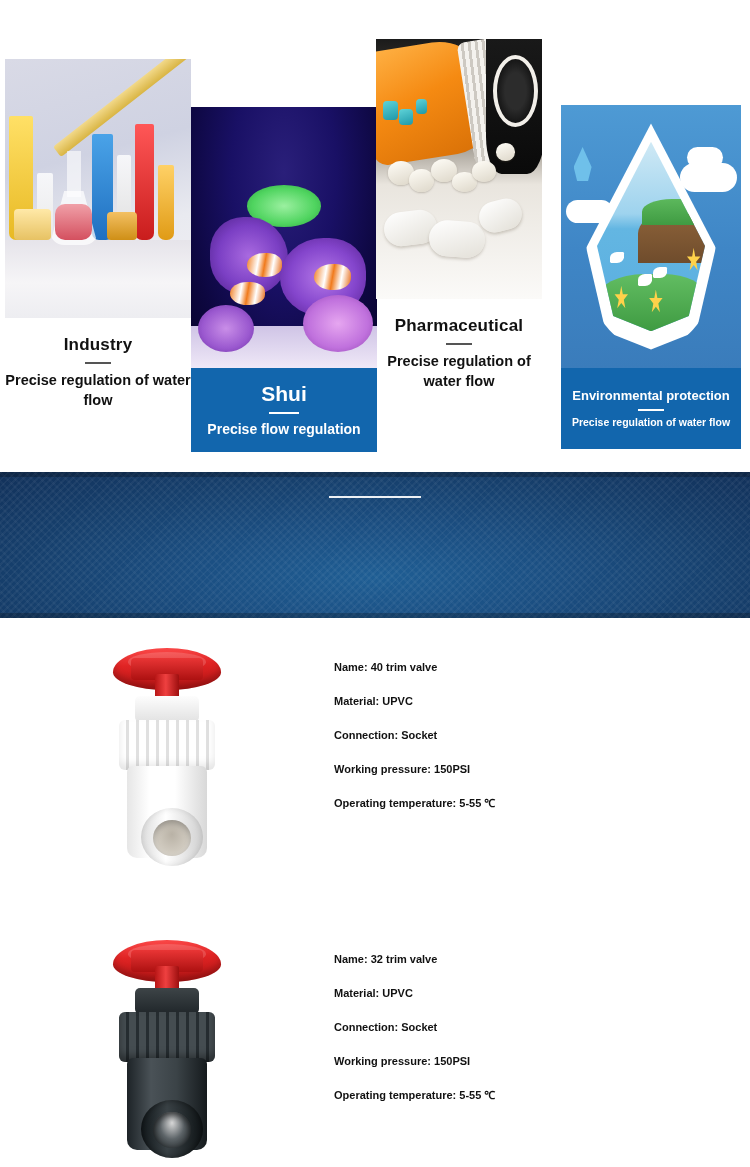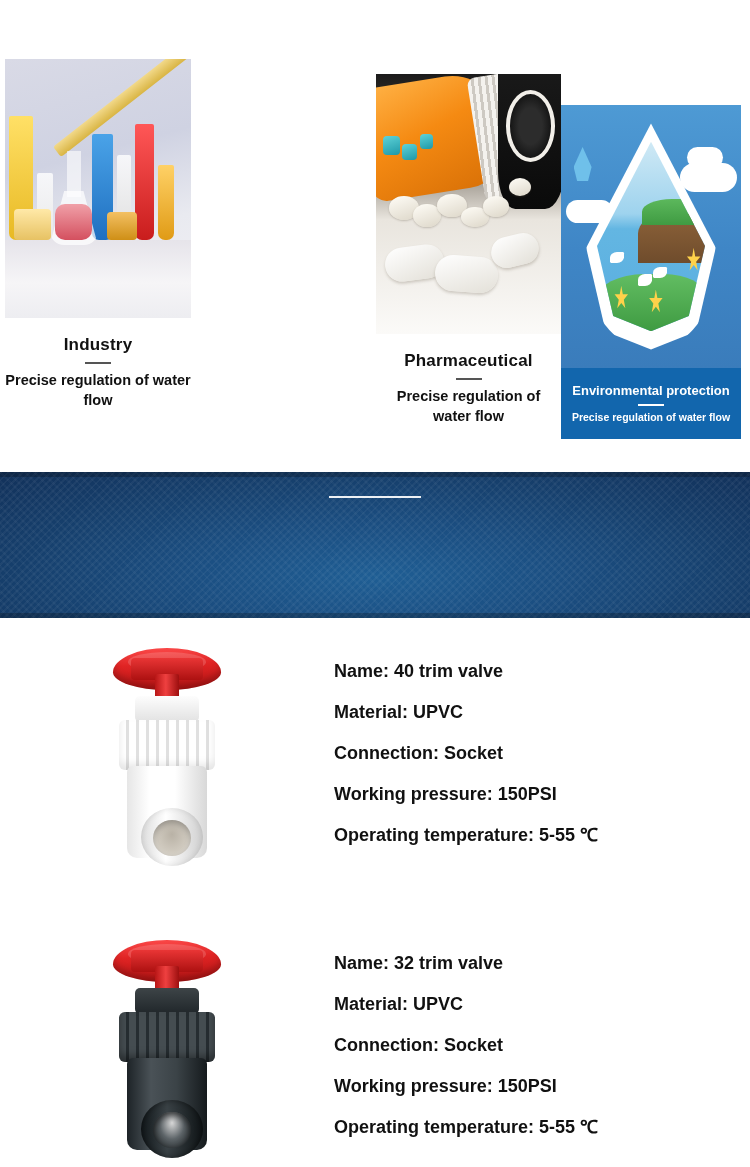--- a/index.html
+++ b/index.html
@@ -45,28 +45,28 @@
 
   
   #card-shui { left: 191px; top: 107px; width: 186px; height: 345px; }
   #card-shui .card-photo { height: 261px; }
   #card-shui .cap-blue { top: 261px; height: 84px; }
   #card-shui .cap-blue .cap-title { font-size: 21px; }
   #card-shui .cap-blue .cap-rule { width: 30px; }
   #card-shui .cap-blue .cap-desc { font-size: 14px; }
 
   
-  #card-pharma { left: 376px; top: 74px; width: 185px; height: 353px; }
+  #card-pharma { left: 376px; top: 39px; width: 166px; height: 353px; }
   #card-pharma .card-photo { height: 260px; }
   #card-pharma .cap-light { top: 277px; }
 
   
   #card-env { left: 561px; top: 105px; width: 180px; height: 346px; }
   #card-env .card-photo { height: 263px; }
-  #card-env .cap-blue { top: 263px; height: 71px; }
+  #card-env .cap-blue { top: 263px; height: 81px; }
   #card-env .cap-blue .cap-title { font-size: 13px; line-height: 1.25; }
   #card-env .cap-blue .cap-rule { width: 26px; margin: 5px auto; }
   #card-env .cap-blue .cap-desc { font-size: 10.5px; }
 
   
   .photo { position: absolute; inset: 0; }
 
   
   .lab-bg { position:absolute; inset:0;
     background: linear-gradient(165deg,#d9dae6 0%,#cfd2e2 38%,#e9eaf0 66%,#f3f2f4 100%); }
@@ -154,21 +154,21 @@
     margin-top: 12px; font-size: 12.5px; color: #e2ecf6; letter-spacing: 1.4px;
   }
 
   
   .spec-row { position: absolute; left: 0; width: 750px; display: flex; }
   #spec-row-40 { top: 640px; height: 250px; }
   #spec-row-32 { top: 932px; height: 250px; }
   .spec-img-col { width: 334px; display: flex; align-items: flex-start; justify-content: center; }
   .spec-text-col { flex: 1; padding-top: 22px; }
   .spec-line {
-    font-size: 18px; font-weight: bold; color: #111; line-height: 1; margin-bottom: 23px;
+    font-size: 11px; font-weight: bold; color: #111; line-height: 1; margin-bottom: 23px;
     white-space: nowrap;
   }
   .spec-line:last-child { margin-bottom: 0; }
 
   
   .valve { position: relative; width: 120px; height: 225px; }
   .v-hand {
     position:absolute; left:6px; top:8px; width:108px; height:42px;
     border-radius: 50% / 58% 58% 42% 42%;
     background: linear-gradient(178deg,#ff4d4d 0%,#e02424 40%,#b31313 100%);
@@ -253,20 +253,41 @@
           <div class="tube" style="left:5%;  width:20%; height:12%; background:linear-gradient(180deg,#ffe9a8,#e7c263); border-radius:4px;"></div>
         </div>
       </div>
       <div class="cap-light">
         <div class="cap-title">Industry</div>
         <div class="cap-rule"></div>
         <div class="cap-desc">Precise regulation of water flow</div>
       </div>
     </div>
 
+    <div class="card" id="card-shui">
+      <div class="card-photo">
+        <div class="photo">
+          <div class="reef-bg"></div>
+          <div class="sand"></div>
+          <div class="coral" style="left:30%; top:30%; width:40%; height:16%; background:radial-gradient(ellipse,#9bf0a0 0%,#4fd45f 60%,#2e9c42 100%);"></div>
+          <div class="coral" style="left:10%; top:42%; width:42%; height:30%; background:radial-gradient(ellipse,#a96ae0 0%,#7b3fc4 55%,#4c1f86 100%); border-radius:45% 55% 50% 48%;"></div>
+          <div class="coral" style="left:48%; top:50%; width:46%; height:30%; background:radial-gradient(ellipse,#b478e8 0%,#8445cc 55%,#55208f 100%); border-radius:52% 44% 48% 50%;"></div>
+          <div class="coral" style="left:60%; top:72%; width:38%; height:22%; background:radial-gradient(ellipse,#e6a6f0 0%,#c071dd 60%,#8e44ae 100%);"></div>
+          <div class="coral" style="left:4%;  top:76%; width:30%; height:18%; background:radial-gradient(ellipse,#c98ee8 0%,#9a58cf 60%,#6b2fa0 100%);"></div>
+          <div class="clown" style="left:30%; top:56%; width:19%; height:9%;"></div>
+          <div class="clown" style="left:21%; top:67%; width:19%; height:9%;"></div>
+          <div class="clown" style="left:66%; top:60%; width:20%; height:10%;"></div>
+        </div>
+      </div>
+      <div class="cap-blue">
+        <div class="cap-title">Shui</div>
+        <div class="cap-rule"></div>
+        <div class="cap-desc">Precise flow regulation</div>
+      </div>
+    </div>
 
     <div class="card" id="card-pharma">
       <div class="card-photo">
         <div class="photo">
           <div class="pharm-bg"></div>
           <div class="pill-bottle"></div>
           <div class="bottle-cap"></div>
           <div class="dark-jar"></div>
           <div class="blue-cap" style="left:4%;  top:24%; width:9%;  height:7%;"></div>
           <div class="blue-cap" style="left:14%; top:27%; width:8%;  height:6%;"></div>

